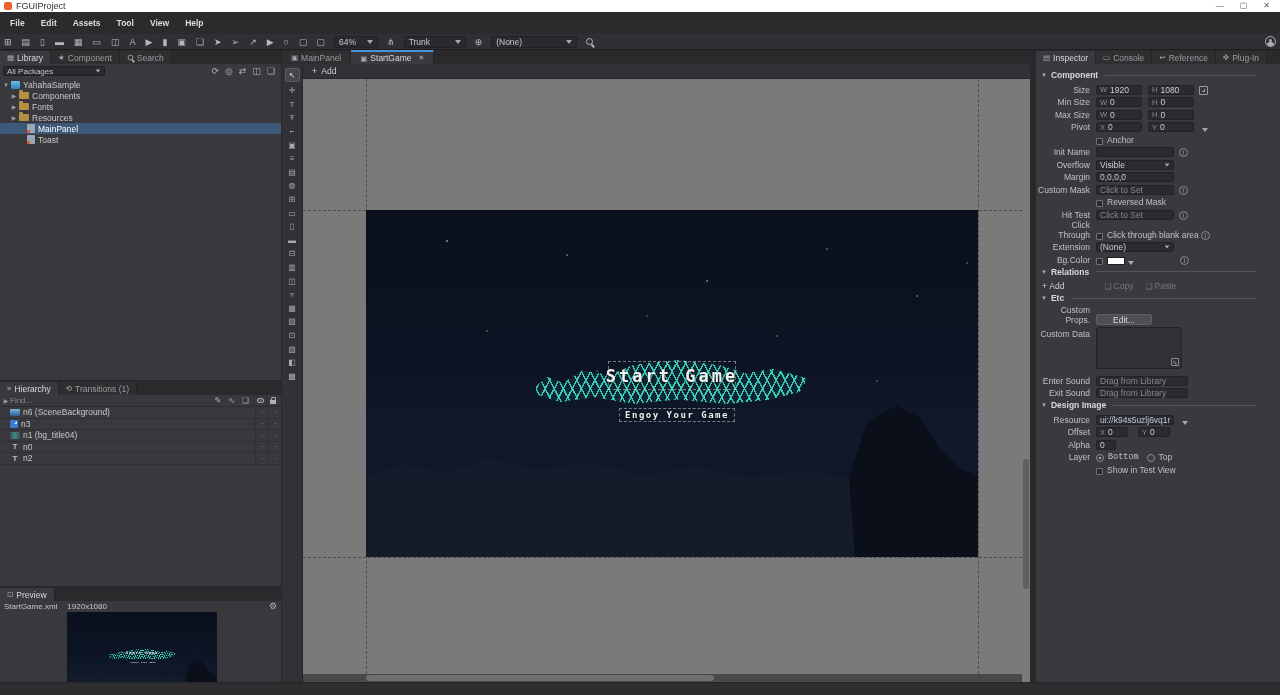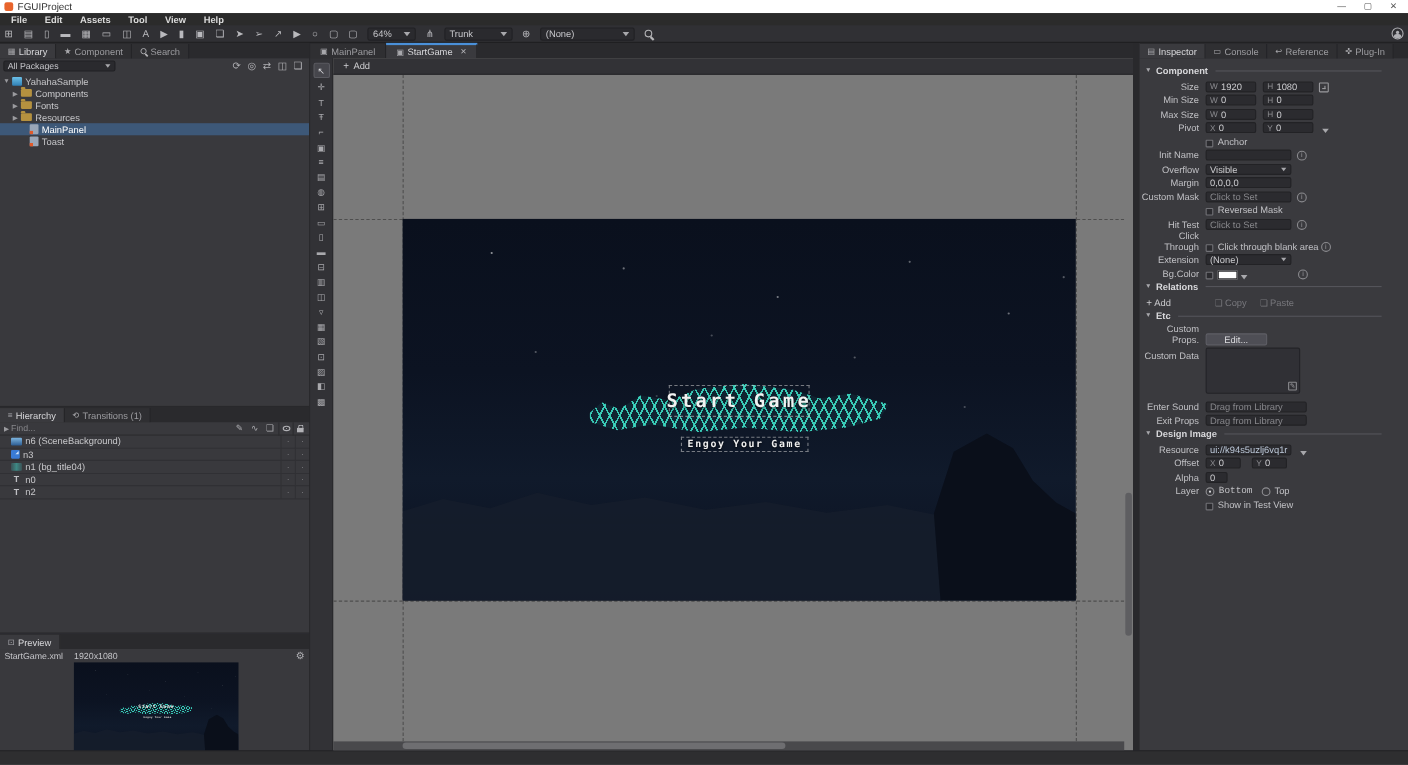--- a/index.html
+++ b/index.html
@@ -8,21 +8,21 @@
   .app { position:relative; width:1280px; height:695px; display:flex; flex-direction:column; }
 
   
   .titlebar { height:12px; background:#ffffff; display:flex; align-items:center; padding:0 4px; flex-shrink:0; }
   .appicon { width:8px; height:8px; background:#e8642c; border-radius:2px; margin-right:4px; }
   .titlebar .ttl { font-size:9px; color:#333; }
   .wctrls { margin-left:auto; display:flex; gap:16px; padding-right:6px; }
   .wctrls span { font-size:8px; color:#555; line-height:12px; cursor:default; }
 
   
-  .menubar { height:11px; background:#2b2b2b; display:flex; align-items:center; gap:16px; padding:0 10px; flex-shrink:0; }
+  .menubar { height:11px; background:#2b2b2b; display:flex; align-items:center; gap:16px; padding:11px 10px; flex-shrink:0; }
   .menubar span { font-size:8.5px; font-weight:bold; color:#dcdcdc; }
 
   
   .toolbar { height:16px; background:#303034; border-bottom:1px solid #1e1e20; display:flex; align-items:center; padding:0 4px; gap:9px; flex-shrink:0; }
   .tb-icons { display:flex; gap:10px; align-items:center; }
   .tb-icon { font-size:9px; color:#b9b9bd; line-height:14px; }
   .tbsel { display:flex; align-items:center; background:#2a2a2e; border:1px solid #212124; border-radius:2px; height:12px; padding:0 4px; color:#c8c8cc; font-size:8.5px; }
   .tbsel .caret { margin-left:auto; }
   .caret { width:0; height:0; border-left:3px solid transparent; border-right:3px solid transparent; border-top:4px solid #a8a8ac; display:inline-block; }
   .w40{width:44px;} .w62{width:62px;} .w84{width:86px;}
@@ -629,21 +629,21 @@
             <span class="corner">✎</span>
           </div>
         </div>
         <div class="irow">
           <span class="lbl">Enter Sound</span>
           <div class="inp ph iw92">
               <span>Drag from Library</span>
             </div>
         </div>
         <div class="irow">
-          <span class="lbl">Exit Props</span>
+          <span class="lbl">Exit Sound</span>
           <div class="inp ph iw92">
               <span>Drag from Library</span>
             </div>
         </div>
 
         <div class="sect">
           <span class="sarrow">▼</span>
           <span>Design Image</span>
             <span class="line"></span>
         </div>

